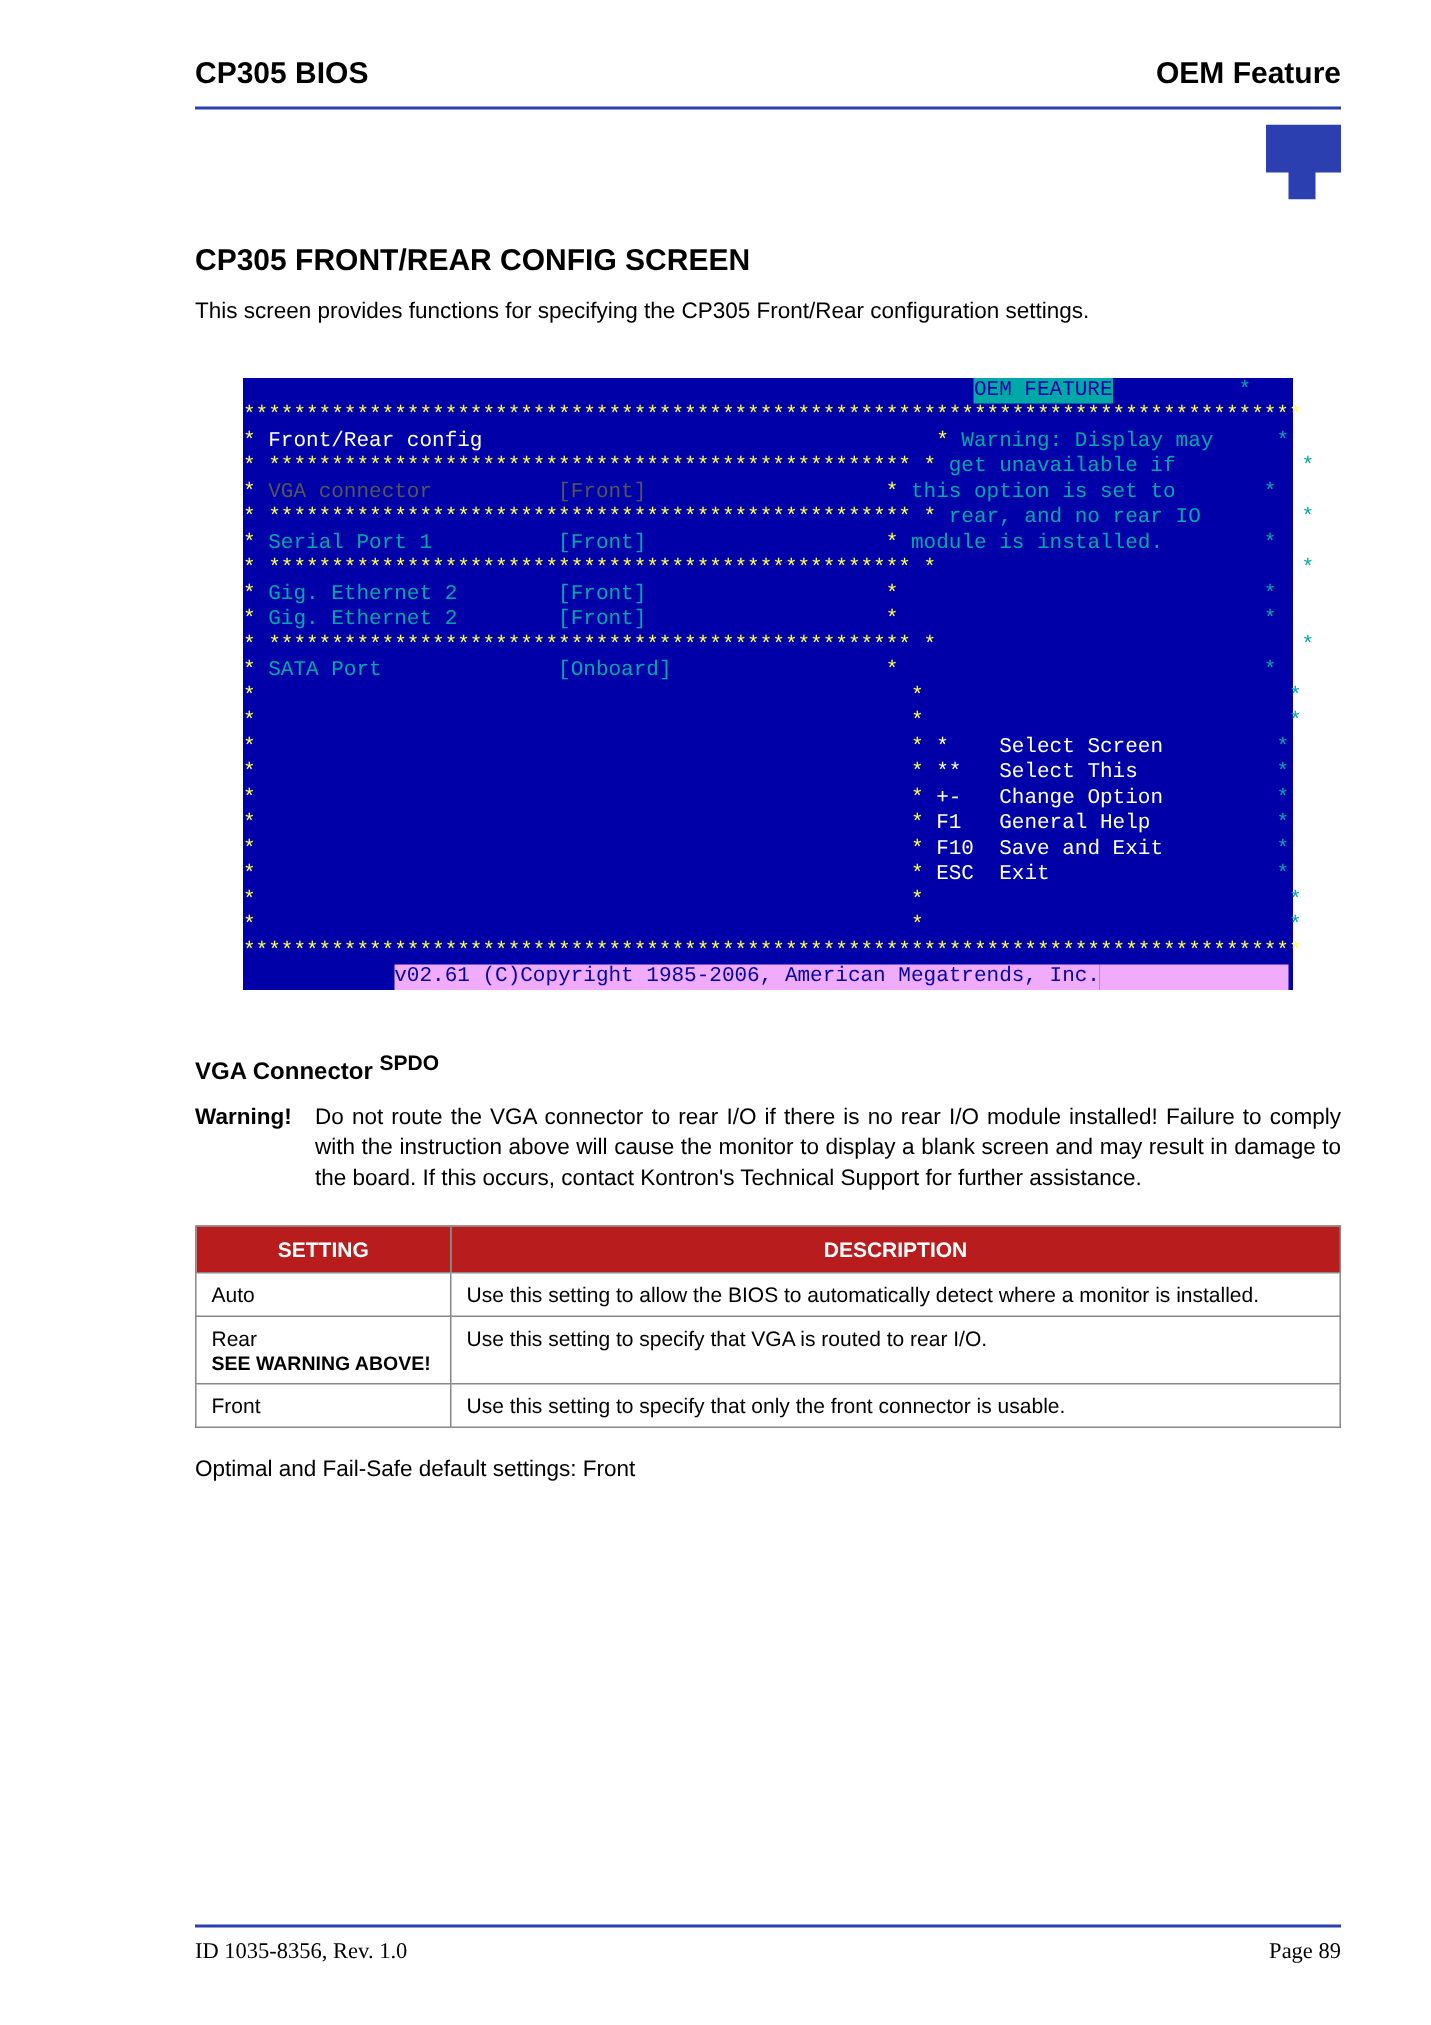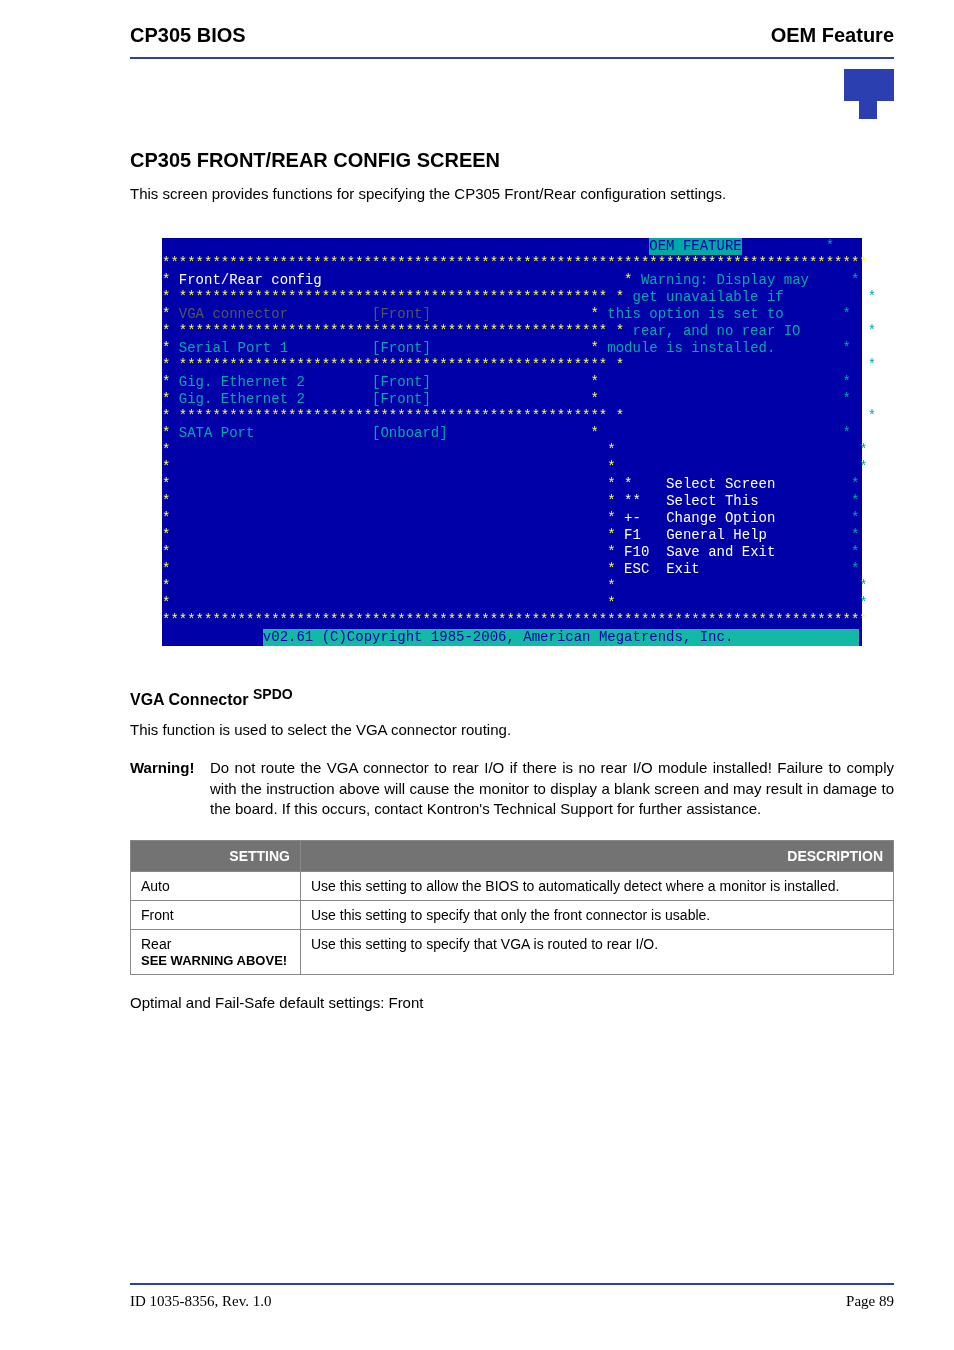--- a/index.html
+++ b/index.html
@@ -7,21 +7,21 @@
   body {
     width: 954px;
     height: 1350px;
     font-family: Arial, Helvetica, sans-serif;
     font-size: 15px;
     color: #000;
     position: relative;
     background: #fff;
   }
   .page {
-    padding: 24px 60px 0 130px;
+    padding: 38px 60px 0 130px;
   }
   .header-row {
     display: flex;
     justify-content: space-between;
     font-weight: bold;
     font-size: 20px;
     margin-bottom: 10px;
   }
   .header-rule {
     border: none;
@@ -58,21 +58,21 @@
     padding: 0;
   }
   .bios .hl-oem {
     display: inline-block;
     background: #00a8a8;
     color: #0000a8;
   }
   .bios .yellow { color: #ffff55; }
   .bios .grey { color: #555555; }
   .bios .white { color: #ffffff; }
-  .bios .blue-on-grey { background: #14b8a6; color: #0000a8; display:inline-block;}
+  .bios .blue-on-grey { background: #f0abfc; color: #0000a8; display:inline-block;}
 
   h3.subhead {
     font-size: 16px;
     font-weight: bold;
     margin: 0 0 10px 0;
   }
   .spdo-sup {
     font-size: 14px;
     vertical-align: super;
     font-weight: bold;
@@ -96,23 +96,23 @@
   }
   .warning-block .text { flex: 1; }
 
   table.settings {
     border-collapse: collapse;
     width: 100%;
     font-size: 14px;
     margin-bottom: 18px;
   }
   table.settings th {
-    background: #737373;
+    background: #b91c1c;
     color: #fff;
-    text-align: right;
+    text-align: center;
     padding: 7px 10px;
     font-weight: bold;
     border: 1px solid #888;
   }
   table.settings td {
     border: 1px solid #888;
     padding: 6px 10px;
     vertical-align: top;
   }
   .sub-warn {
@@ -181,50 +181,49 @@
 <span class="yellow">*</span><span>                                                    </span><span class="yellow">*</span> <span class="white">ESC</span>  <span class="white">Exit</span><span>                  *</span>
 <span class="yellow">*</span><span>                                                    </span><span class="yellow">*</span><span>                             *</span>
 <span class="yellow">*</span><span>                                                    </span><span class="yellow">*</span><span>                             *</span>
 <span class="yellow">************************************************************************************</span>
 <span>            </span><span class="blue-on-grey">v02.61 (C)Copyright 1985-2006, American Megatrends, Inc.</span><span class="blue-on-grey">               </span></div>
 
   <h3 class="subhead">
     <span>VGA Connector</span>
     <span class="spdo-sup">SPDO</span>
   </h3>
-  <p class="body">This function is used to select the VGA connector routing.</p>
 
   <div class="warning-block">
     <div class="label">Warning!</div>
     <div class="text">Do not route the VGA connector to rear I/O if there is no rear I/O module installed! Failure to comply with the instruction above will cause the monitor to display a blank screen and may result in damage to the board. If this occurs, contact Kontron's Technical Support for further assistance.</div>
   </div>
 
   <table class="settings">
     <thead>
       <tr>
         <th style="width:170px">SETTING</th>
         <th>DESCRIPTION</th>
       </tr>
     </thead>
     <tbody>
       <tr>
         <td>Auto</td>
         <td>Use this setting to allow the BIOS to automatically detect where a monitor is installed.</td>
-      </tr>
-      <tr>
-        <td>Front</td>
-        <td>Use this setting to specify that only the front connector is usable.</td>
       </tr>
       <tr>
         <td>
           <span>Rear</span><br>
           <span class="sub-warn">SEE WARNING ABOVE!</span>
         </td>
         <td>Use this setting to specify that VGA is routed to rear I/O.</td>
       </tr>
+      <tr>
+        <td>Front</td>
+        <td>Use this setting to specify that only the front connector is usable.</td>
+      </tr>
     </tbody>
   </table>
 
   <p class="body">Optimal and Fail-Safe default settings: Front</p>
 
 </div>
 
 <div class="footer">
   <hr class="footer-rule">
   <div class="footer-row">

